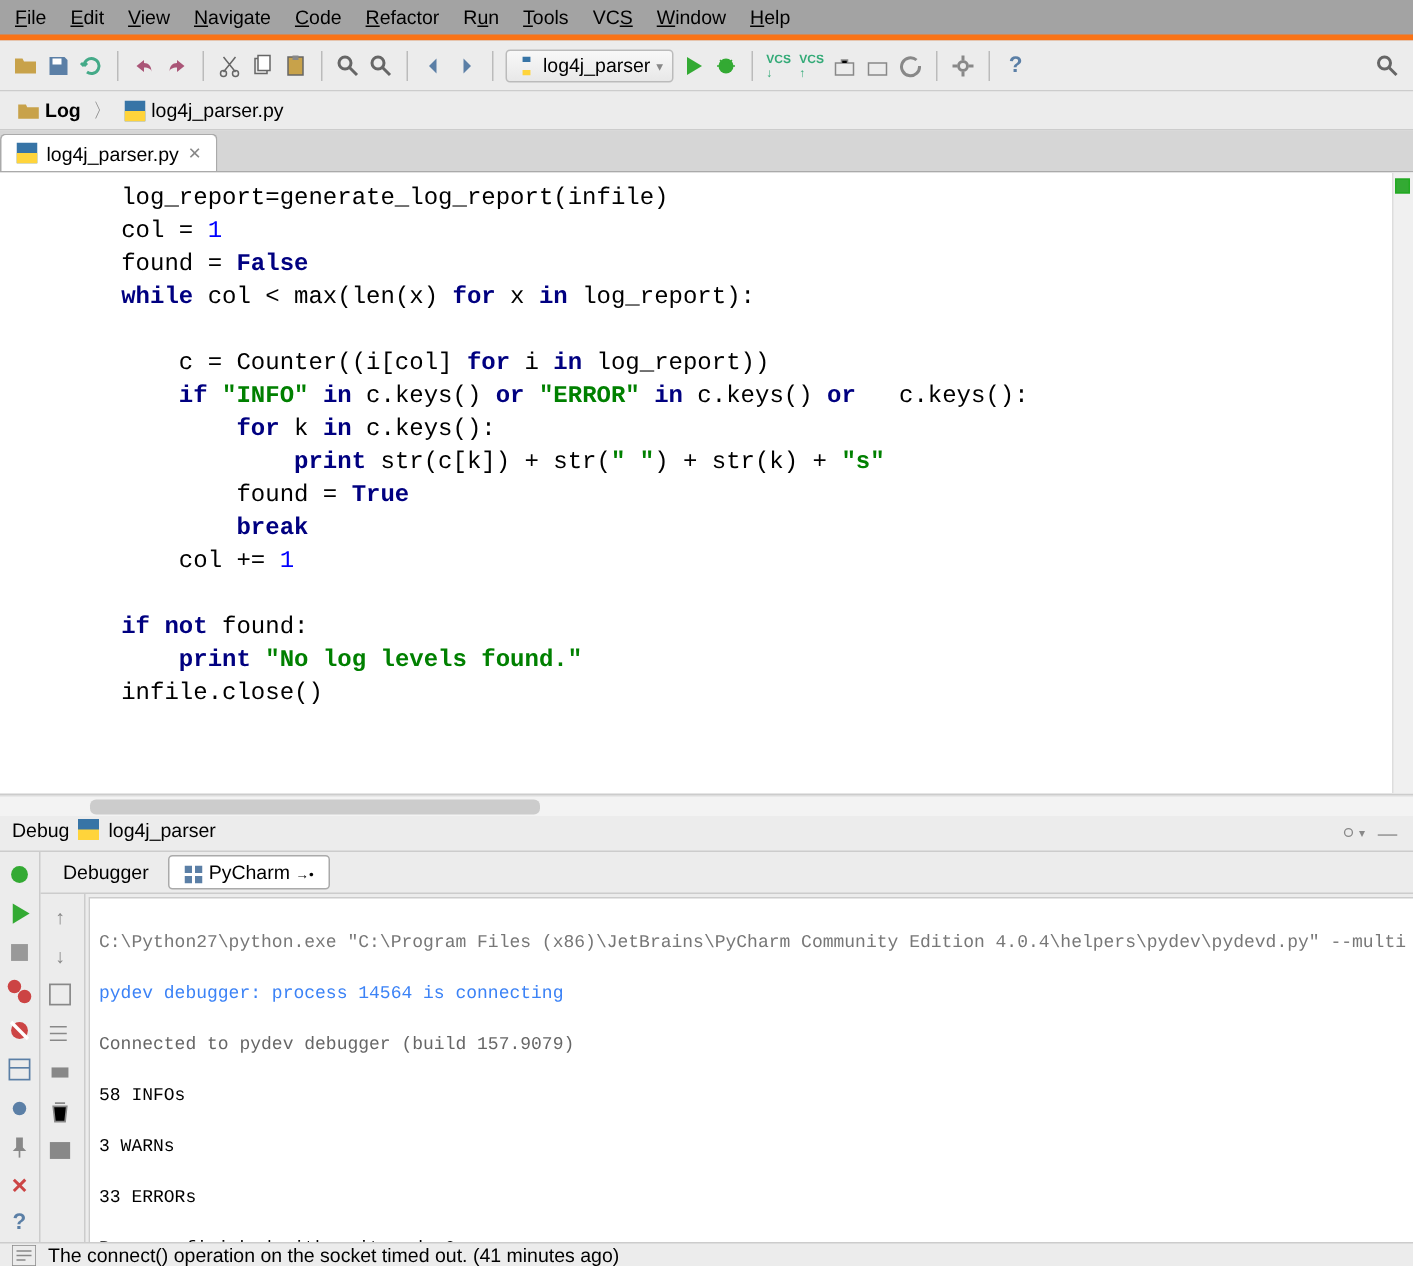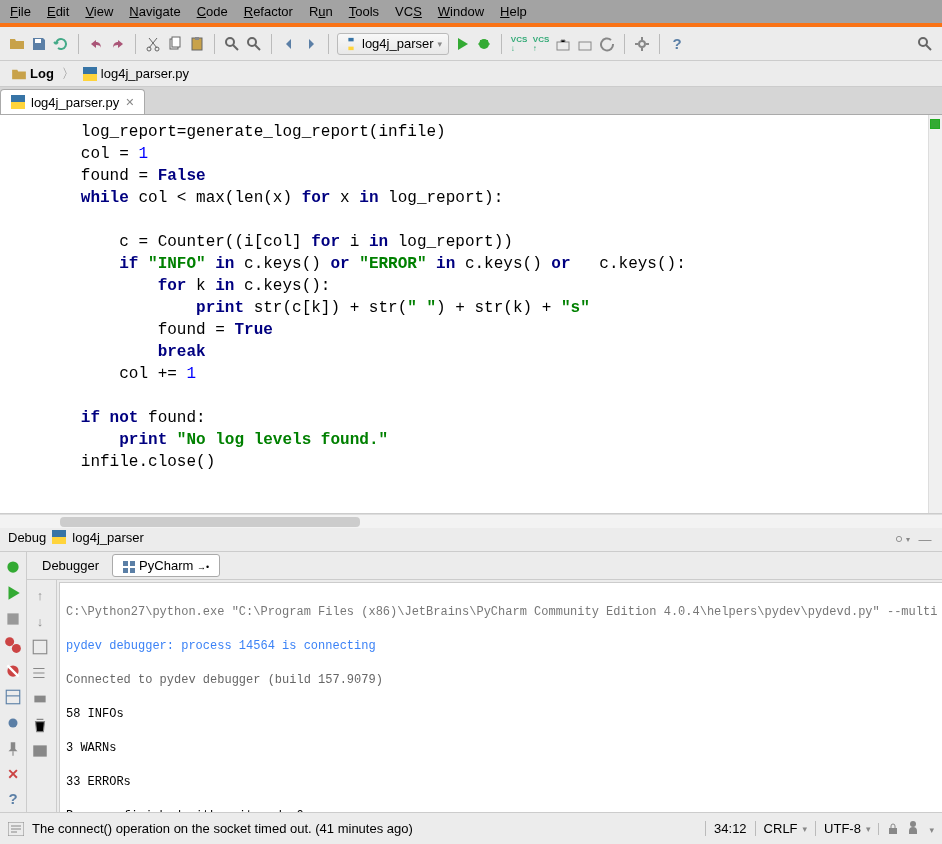--- a/index.html
+++ b/index.html
@@ -196,21 +196,21 @@
 }
 .console .path { color: #777; }
 .console .debugger { color: #3b82f6; }
 .console .connected { color: #666; }
 .statusbar {
   display: flex;
   align-items: center;
   padding: 3px 8px;
   background: #ececec;
   border-top: 1px solid #ccc;
-  height: 32px;
+  height: 16px;
   gap: 8px;
   font-size: 13px;
 }
 .statusbar .right { margin-left: auto; display:flex; gap:8px; align-items:center; }
 .statusbar .pill { border-left: 1px solid #bbb; padding-left: 8px; display:flex; align-items:center; gap:3px; }
 .tiny-arrow::after { content: "▾"; font-size: 9px; color: #888; margin-left: 2px; }
 </style>
 </head>
 <body>
 
@@ -563,29 +563,13 @@
     </div>
   </div>
 </div>
 
 <div class="statusbar">
   <svg width="16" height="14" viewBox="0 0 16 14">
       <rect width="16" height="14" fill="none" stroke="#888"></rect>
       <path stroke="#888" d="M3 4h10M3 7h10M3 10h6"></path>
     </svg>
   <span>The connect() operation on the socket timed out. (41 minutes ago)</span>
-  <div class="right">
-    <span class="pill">34:12</span>
-    <span class="pill tiny-arrow">CRLF</span>
-    <span class="pill tiny-arrow">UTF-8</span>
-    <span class="pill">
-        <svg width="12" height="12" viewBox="0 0 12 12">
-          <rect x="2" y="5" width="8" height="6" fill="#888"></rect>
-          <path fill="none" stroke="#888" d="M4 5V3a2 2 0 0 1 4 0v2"></path>
-        </svg>
-      </span>
-    <span><svg width="12" height="14" viewBox="0 0 12 14">
-          <circle cx="6" cy="4" r="3" fill="#888"></circle>
-          <path fill="#888" d="M2 14v-3a4 4 0 0 1 8 0v3z"></path>
-        </svg></span>
-    <span class="tiny-arrow"></span>
-  </div>
 </div>
 
 </body></html>

